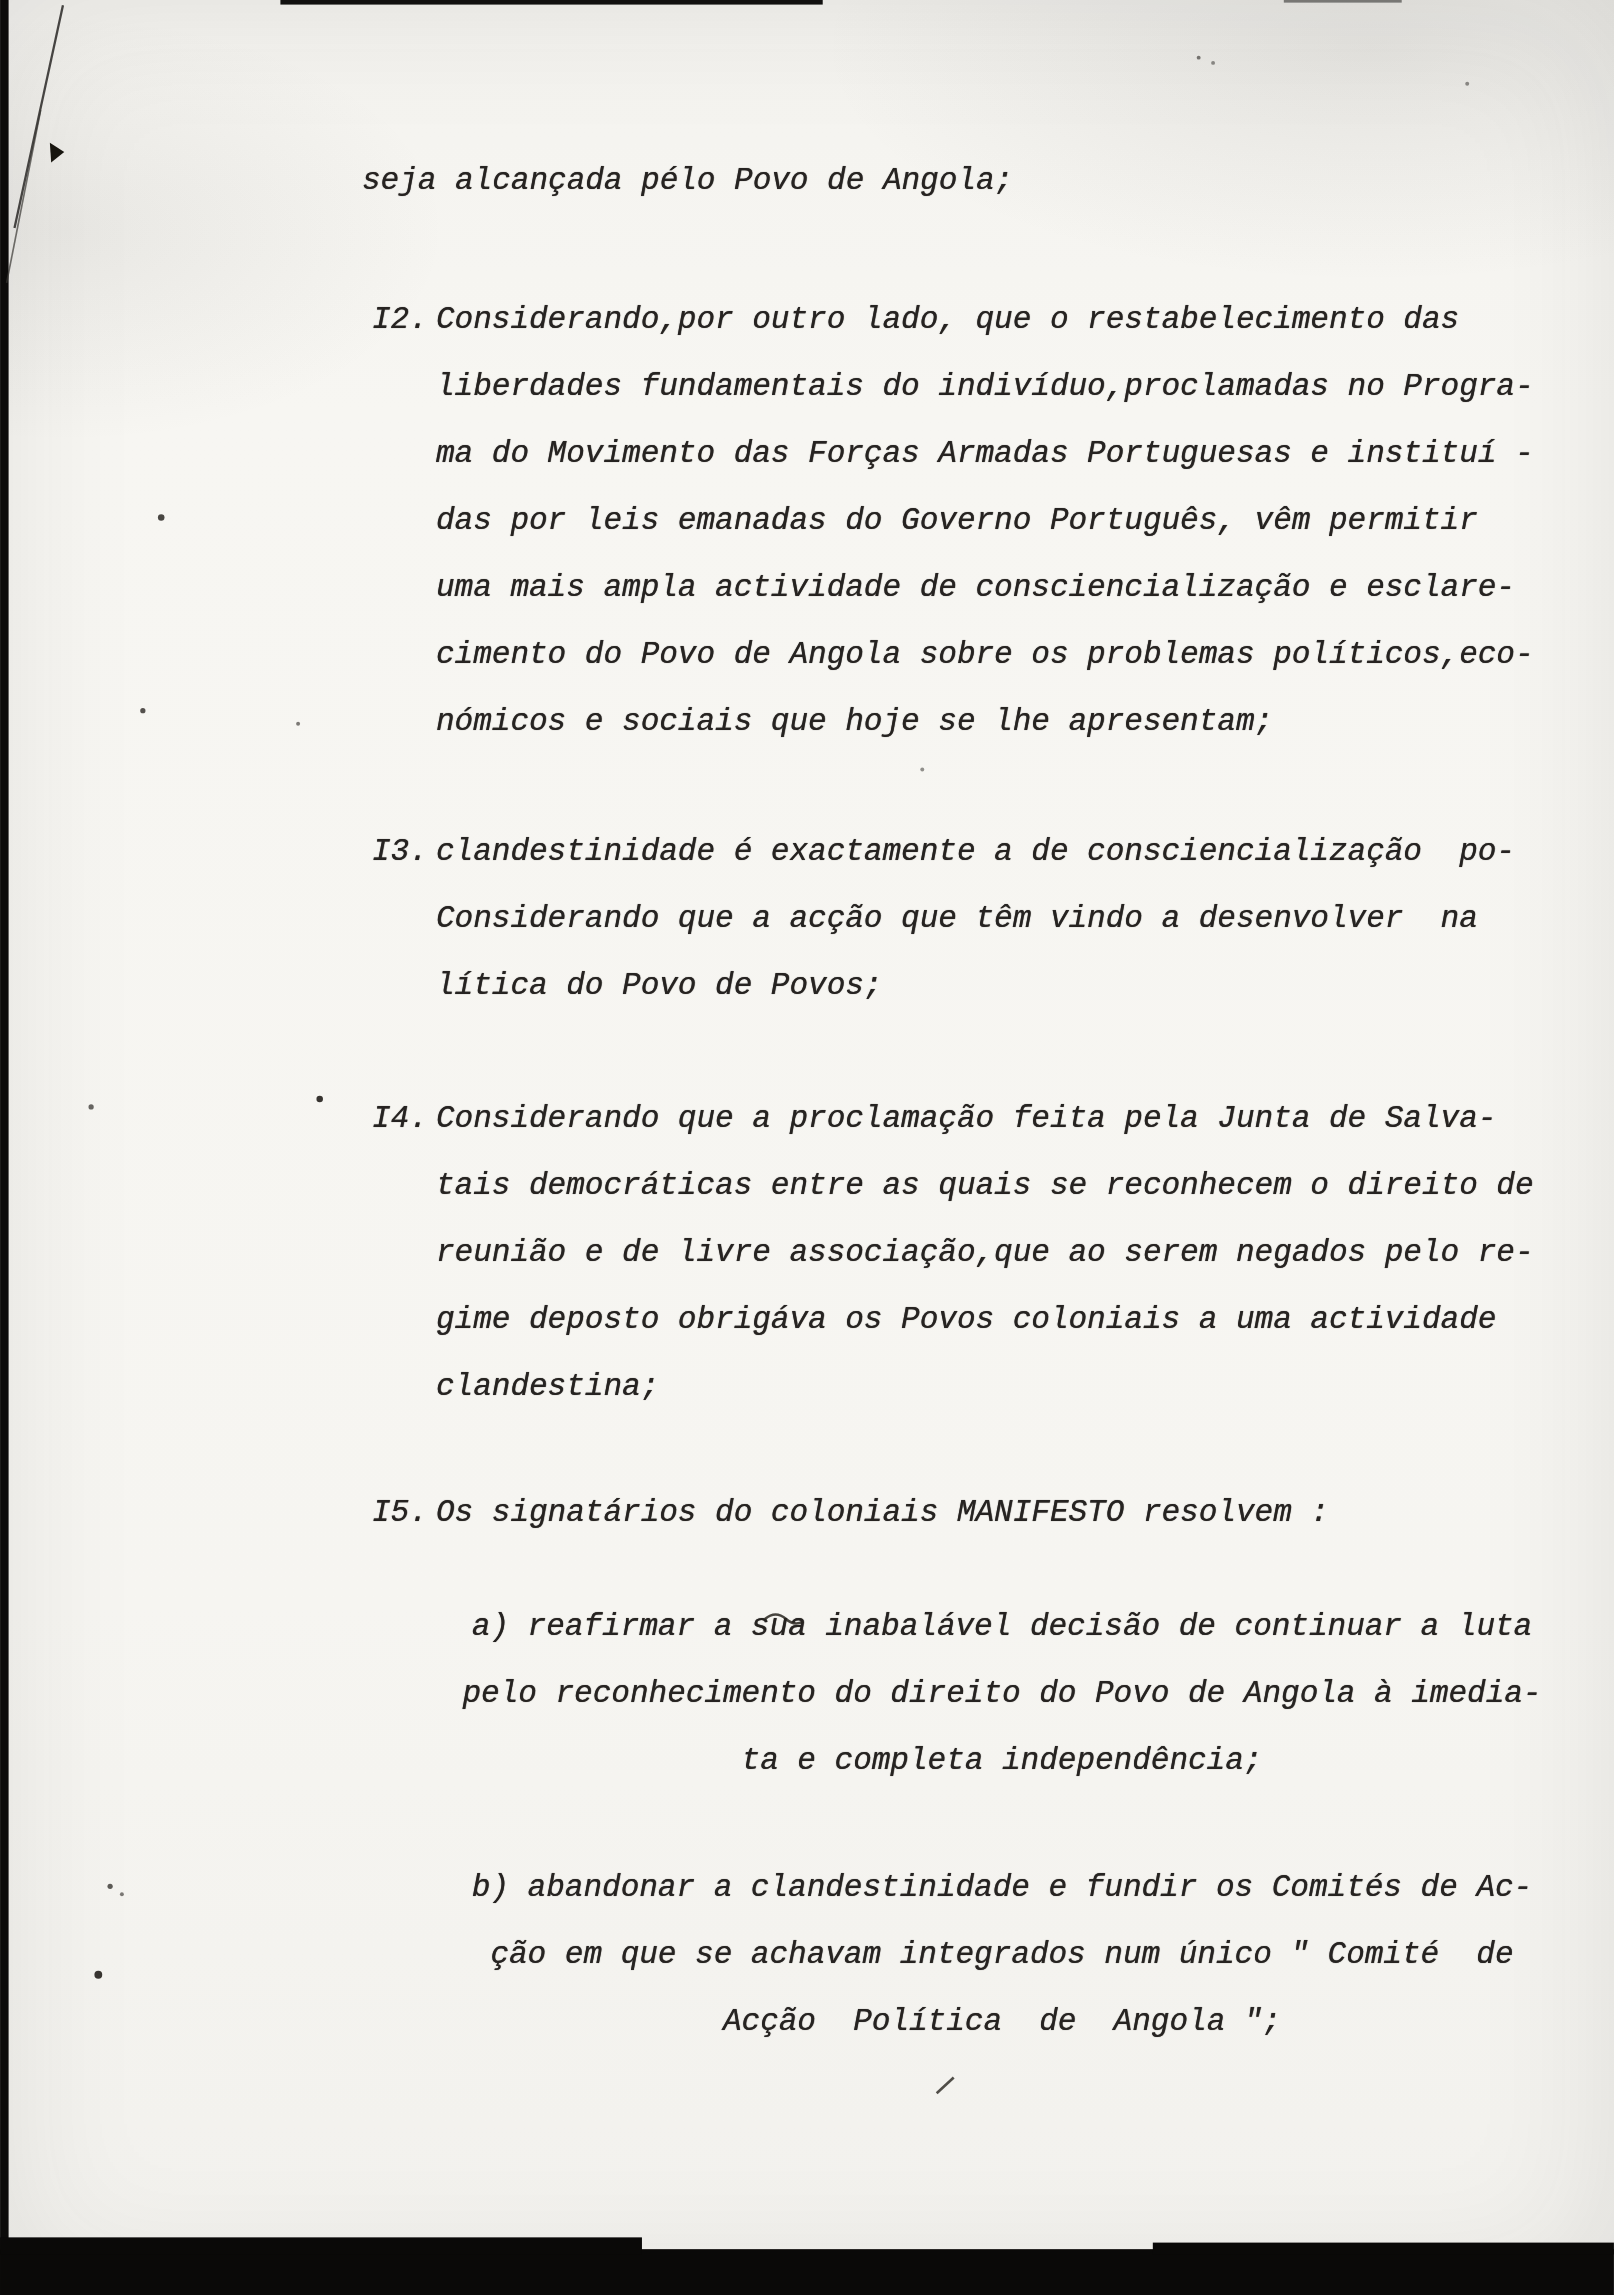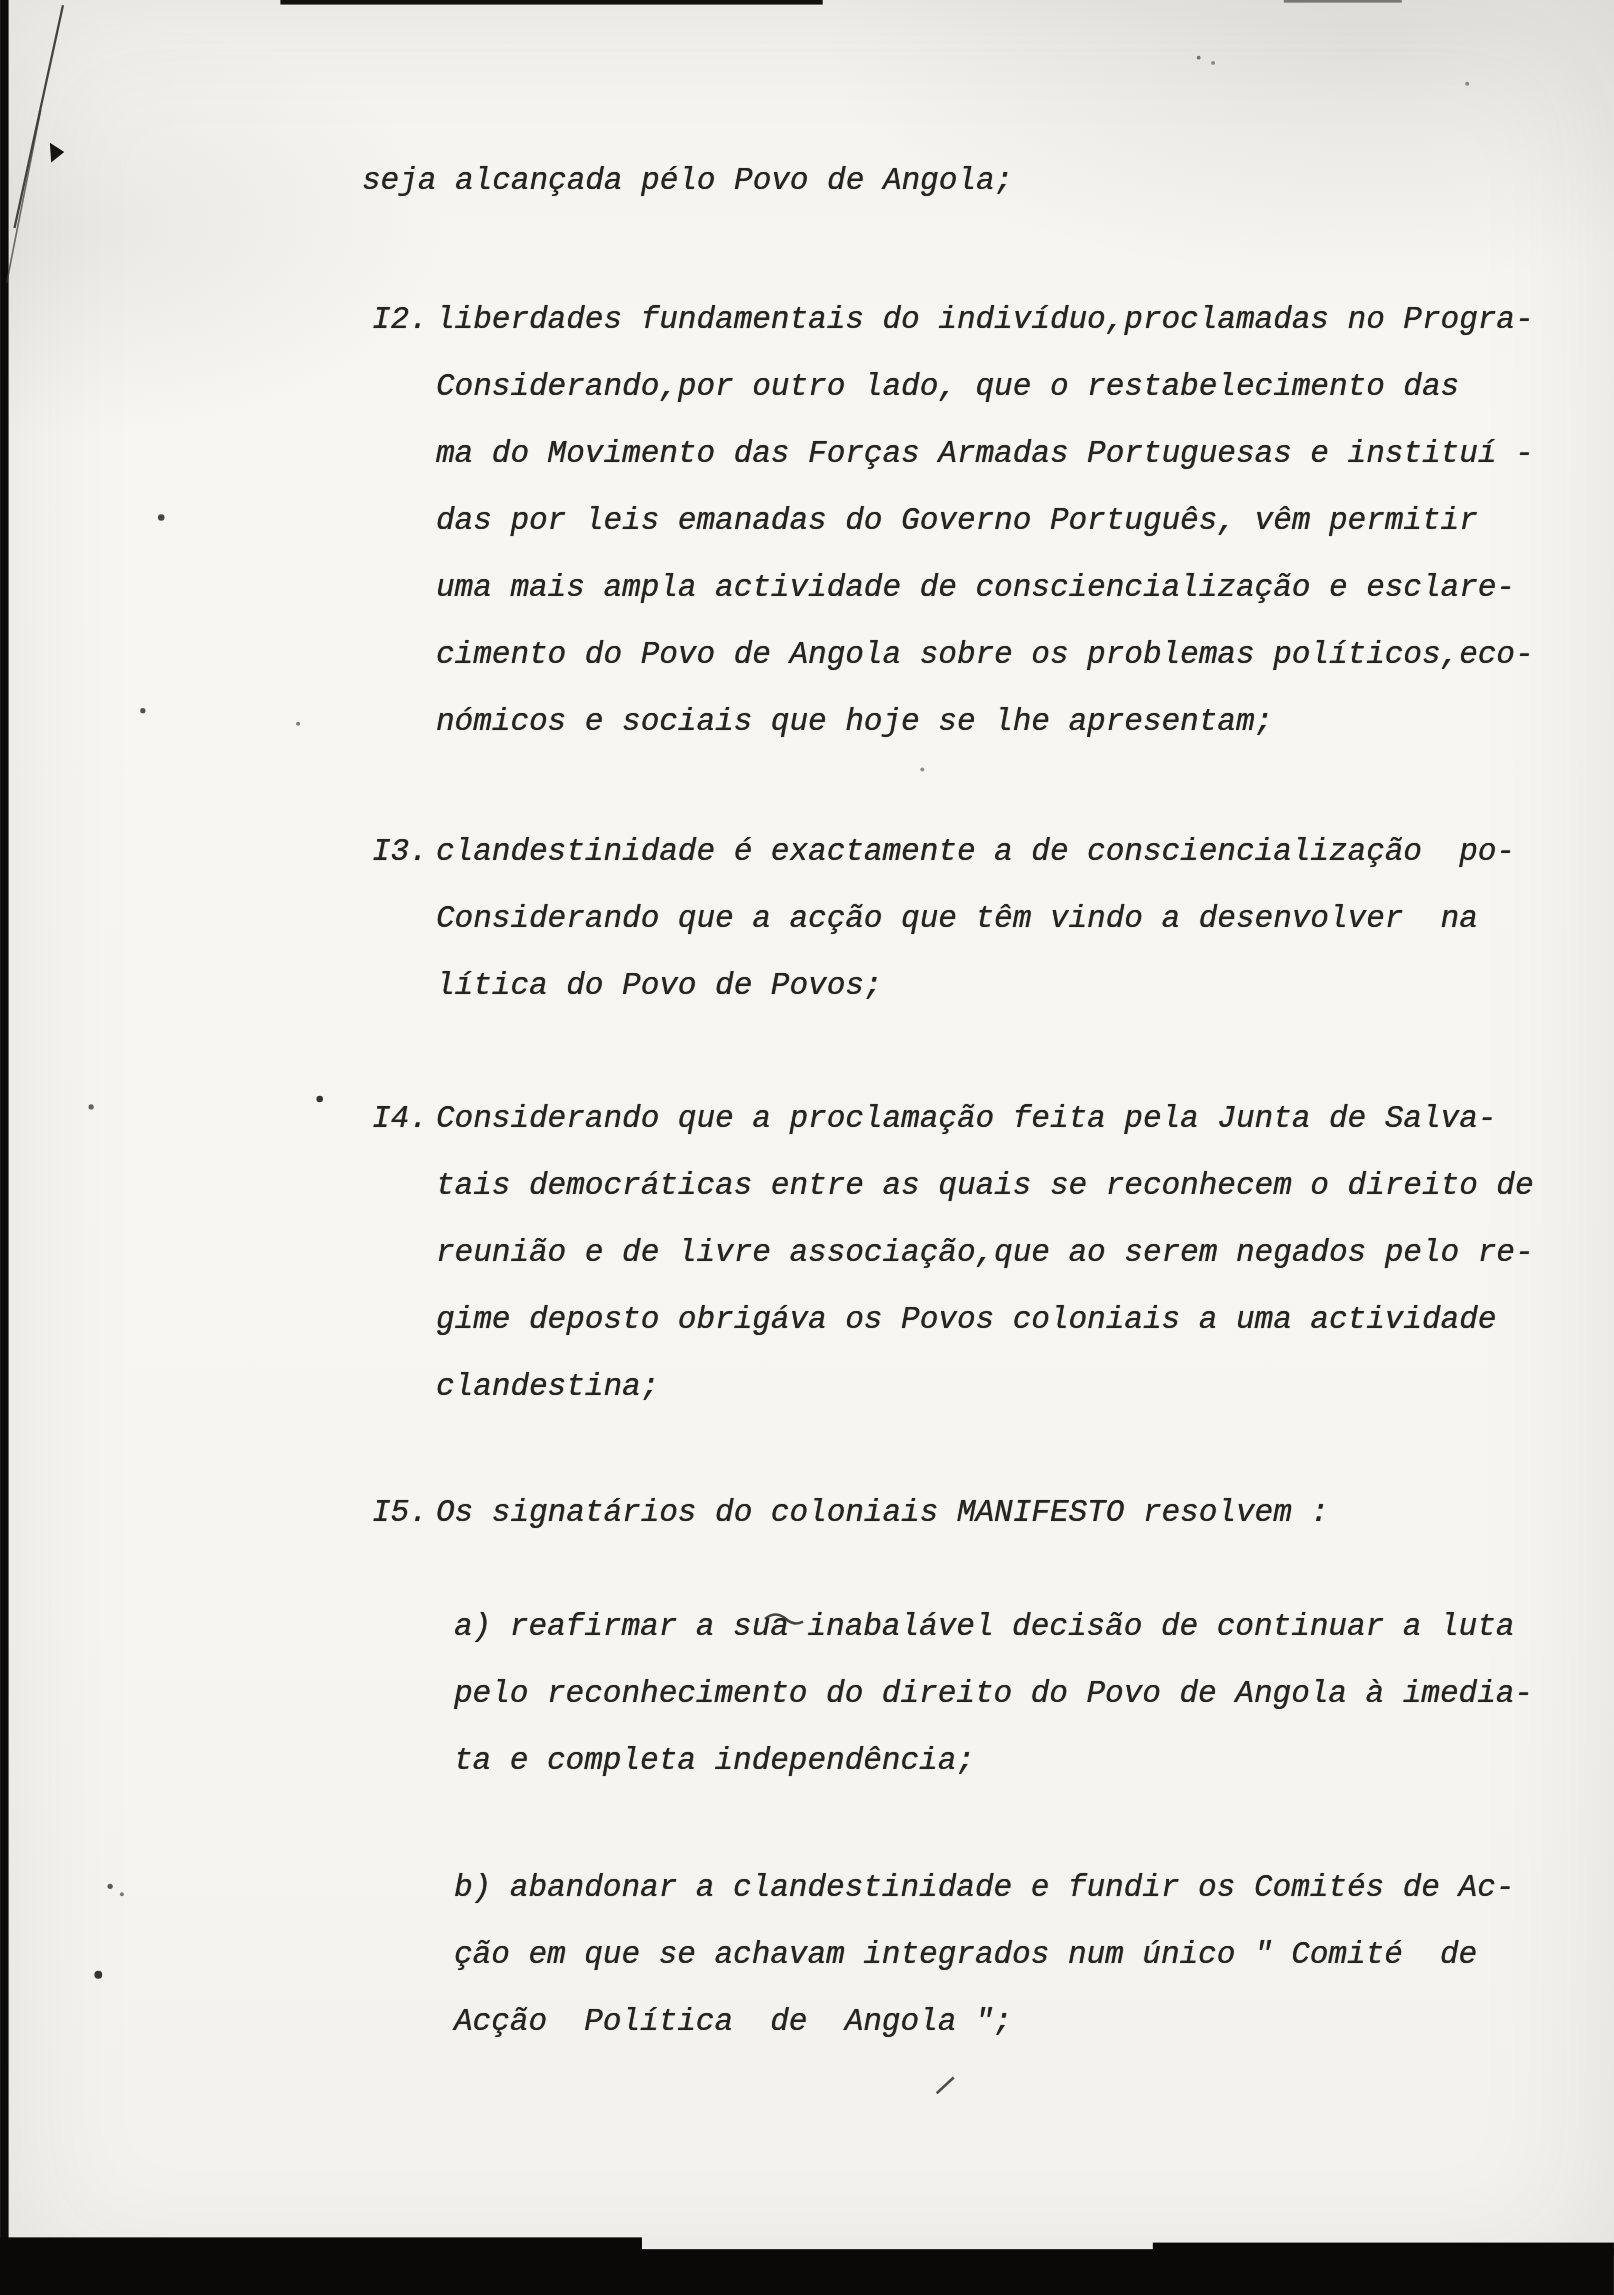--- a/index.html
+++ b/index.html
@@ -37,21 +37,21 @@
   .item-i2  { margin-bottom: 63px; }
   .item-i3  { margin-bottom: 66px; }
   .item-i4  { margin-bottom: 59px; }
   .item-i5  { margin-bottom: 47px; }
   .num {
     position: absolute;
     left: 0;
     top: 0;
     white-space: pre;
   }
-  .subitem  { margin-left: 92px; }
+  .subitem  { margin-left: 61px; text-align: center; }
   .sub-a    { margin-bottom: 60px; }
   .artifacts {
     position: absolute;
     left: 0;
     top: 0;
     pointer-events: none;
   }
 </style>
 </head>
 <body>
@@ -60,22 +60,22 @@
 
   <div class="content">
 
     <div class="block lead">
       <div class="line">seja alcançada pélo Povo de Angola;</div>
     </div>
 
     <div class="block item item-i2">
       <span class="num">I2.</span>
       <div class="lines">
+        <div class="line">Considerando,por outro lado, que o restabelecimento das</div>
         <div class="line">liberdades fundamentais do indivíduo,proclamadas no Progra-</div>
-        <div class="line">Considerando,por outro lado, que o restabelecimento das</div>
         <div class="line">ma do Movimento das Forças Armadas Portuguesas e instituí -</div>
         <div class="line">das por leis emanadas do Governo Português, vêm permitir</div>
         <div class="line">uma mais ampla actividade de consciencialização e esclare-</div>
         <div class="line">cimento do Povo de Angola sobre os problemas políticos,eco-</div>
         <div class="line">nómicos e sociais que hoje se lhe apresentam;</div>
       </div>
     </div>
 
     <div class="block item item-i3">
       <span class="num">I3.</span>

